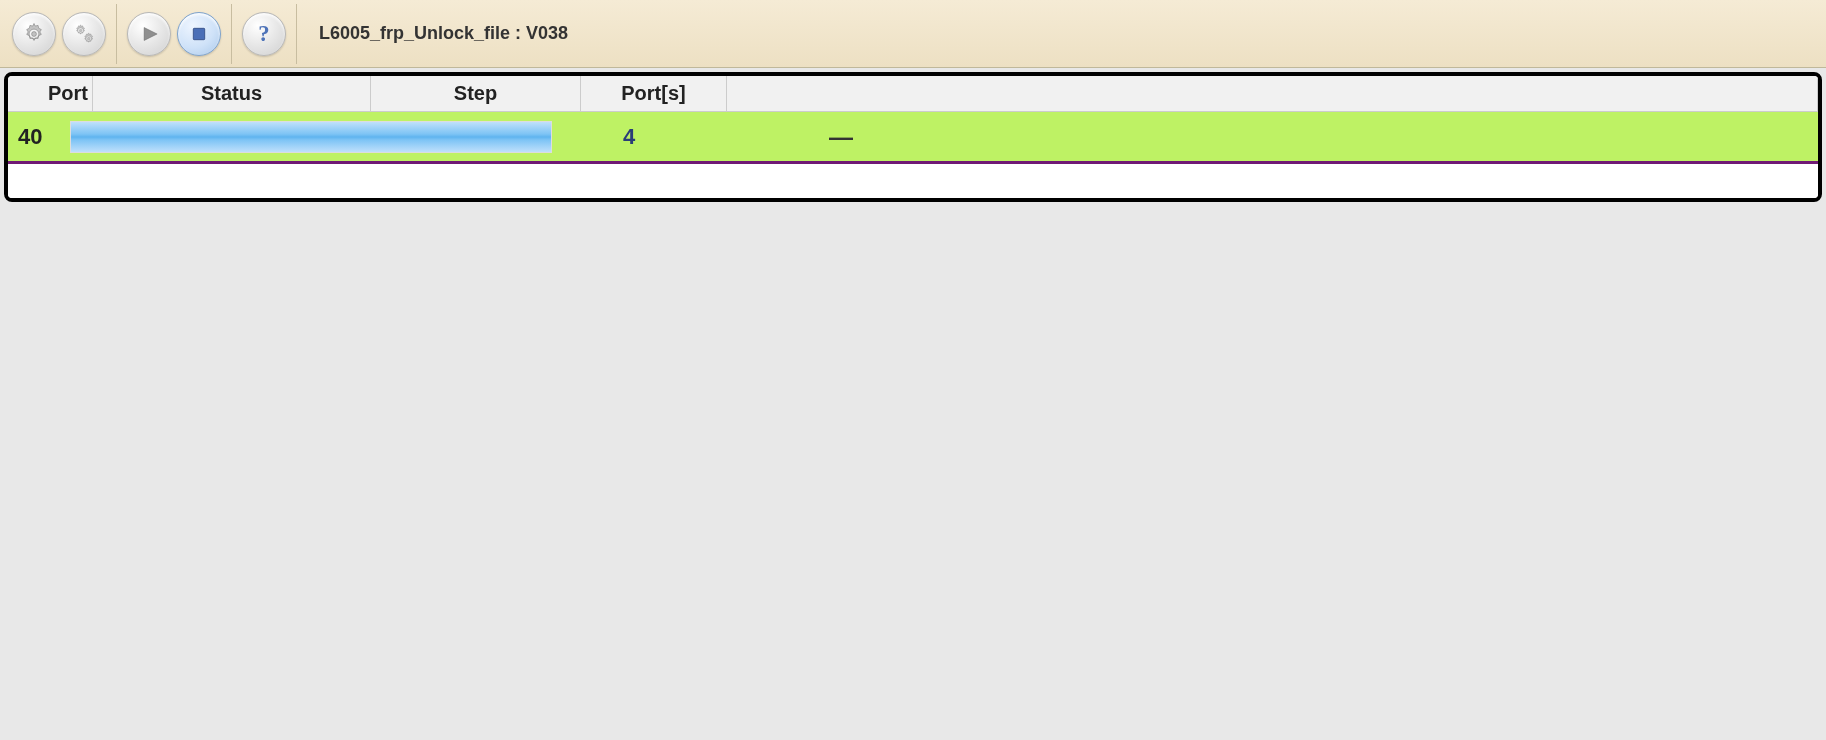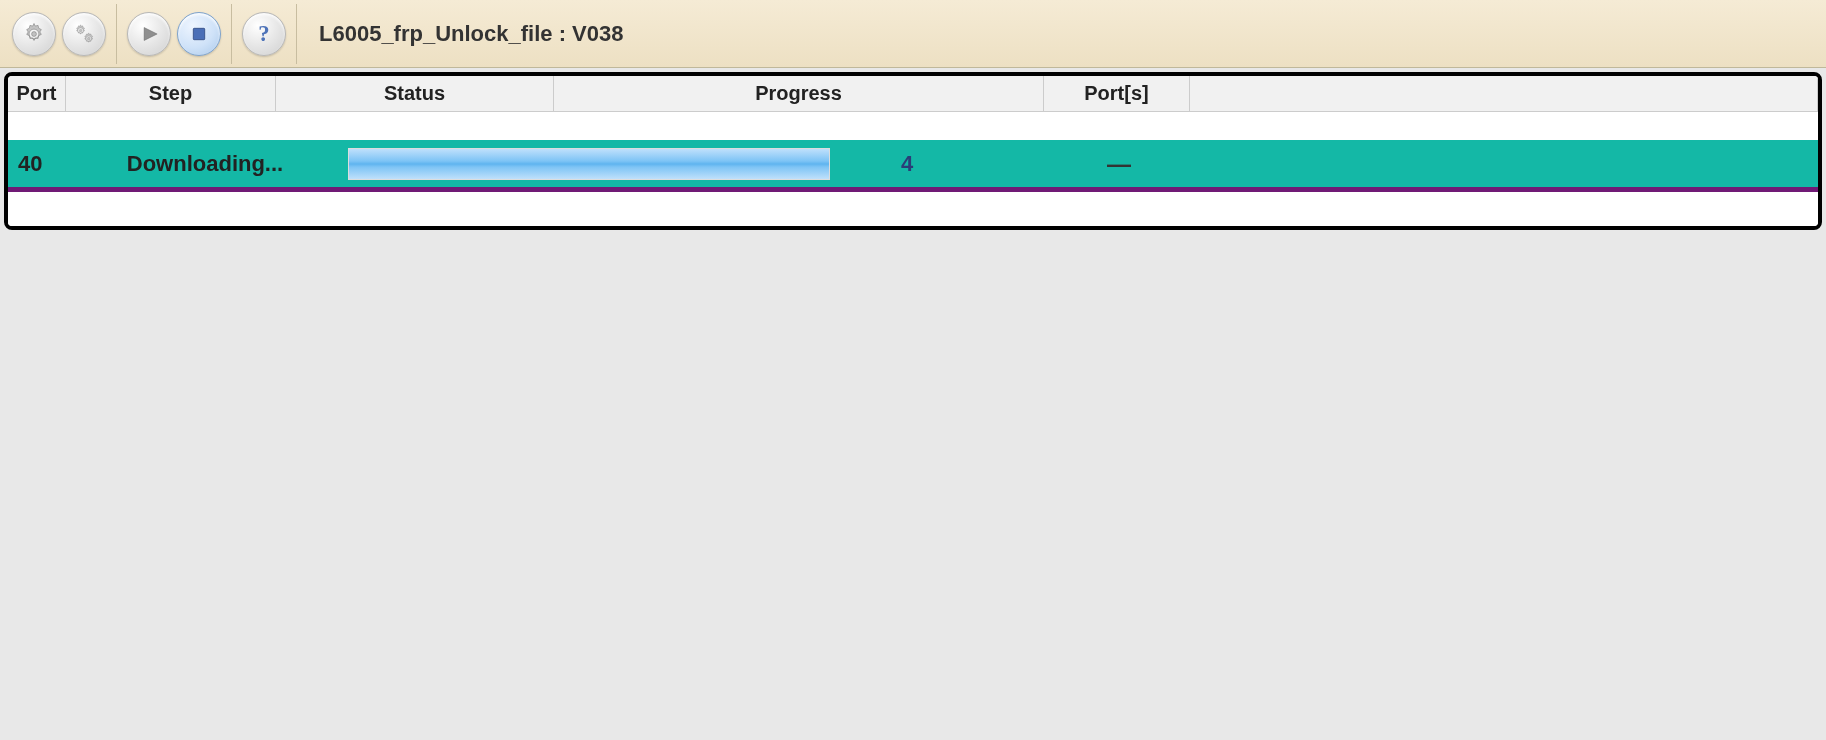--- a/index.html
+++ b/index.html
@@ -67,21 +67,21 @@
       stroke-width: 1;
     }
     .help-text {
       font-family: Georgia, serif;
       font-weight: bold;
       font-size: 28px;
       fill: #4e73b8;
     }
     .title-label {
       margin-left: 12px;
-      font-size: 22px;
+      font-size: 18px;
       font-weight: bold;
       color: #333;
     }
     .content-area {
       padding: 4px;
       background: #e8e8e8;
       height: calc(100% - 68px);
     }
     .table-container {
       background: #fff;
@@ -98,25 +98,24 @@
     .header-cell {
       font-weight: bold;
       font-size: 20px;
       color: #222;
       text-align: center;
       padding: 6px 4px;
       border-right: 1px solid #ccc;
     }
     .data-row {
       display: flex;
-      background: #14b8a6;
+      background: #bef264;
       height: 52px;
       align-items: center;
-      border-bottom: 5px solid #701a75;
-      margin-top: 28px;
+      border-bottom: 3px solid #701a75;
     }
     .empty-row {
       height: 34px;
       background: #fff;
     }
     .data-cell {
       font-size: 22px;
       font-weight: bold;
       color: #222;
       text-align: center;
@@ -154,21 +153,21 @@
     }
     .background-panel {
       background: #e8e8e8;
       height: 500px;
       width: 100%;
     }
     .header-cell, .data-cell {
       white-space: nowrap;
     }
     .data-cell.col-port { padding-left: 10px; justify-content: flex-start; }
-    .header-cell.col-port { text-align: center; padding-left: 4px; }
+    .header-cell.col-port { text-align: right; padding-left: 4px; margin-left: 27px; }
   </style>
 </head>
 <body>
 
 <div class="toolbar">
   <div class="toolbar-group">
     <div class="icon-btn">
       <svg viewBox="0 0 32 32">
         <path class="gear-path" d="M16 10a6 6 0 1 0 0 12 6 6 0 0 0 0-12zm0 9a3 3 0 1 1 0-6 3 3 0 0 1 0 6zM16 3l1.5 3.2 3.5-.8.8 3.5L25 10.5l-1.8 3 1.8 3-3.2 1.6-.8 3.5-3.5-.8L16 24l-1.5-3.2-3.5.8-.8-3.5L7 16.5l1.8-3L7 10.5l3.2-1.6.8-3.5 3.5.8L16 3z"></path>
       </svg>
@@ -209,29 +208,27 @@
       </svg>
     </div>
   </div>
   <div class="title-label">L6005_frp_Unlock_file : V038</div>
 </div>
 
 <div class="content-area">
   <div class="table-container">
     <div class="header-row">
       <div class="header-cell col-port">Port</div>
+      <div class="header-cell col-status">Status</div>
       <div class="header-cell col-step">Step</div>
-      <div class="header-cell col-status">Status</div>
-      <div class="header-cell col-progress">Progress</div>
       <div class="header-cell col-time">Port[s]</div>
       <div class="header-cell col-last"></div>
     </div>
     <div class="data-row">
       <div class="data-cell col-port">40</div>
-      <div class="data-cell col-status">Downloading...</div>
       <div class="data-cell col-progress">
         <div class="progress-bar">
           <div class="progress-fill"></div>
         </div>
       </div>
       <div class="data-cell col-time time-val">4</div>
       <div class="data-cell col-mcp mcp-val">—</div>
       <div class="data-cell col-last"></div>
     </div>
     <div class="empty-row"></div>

